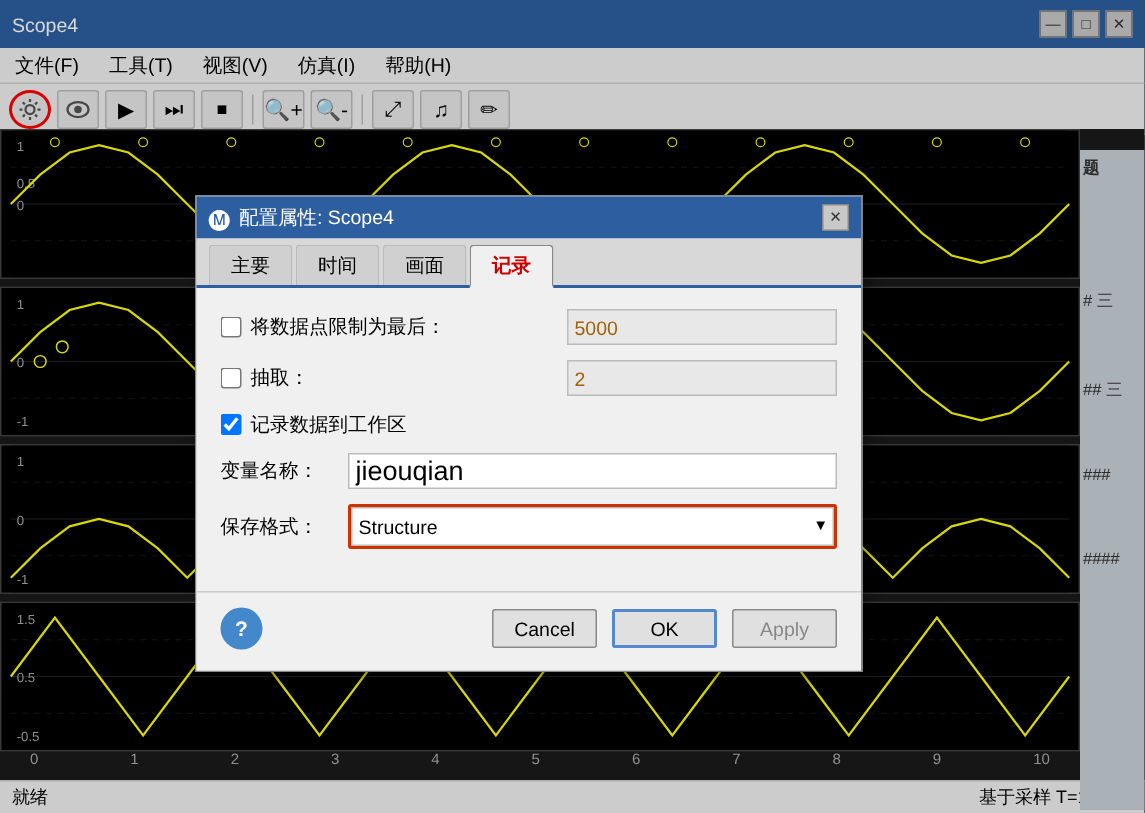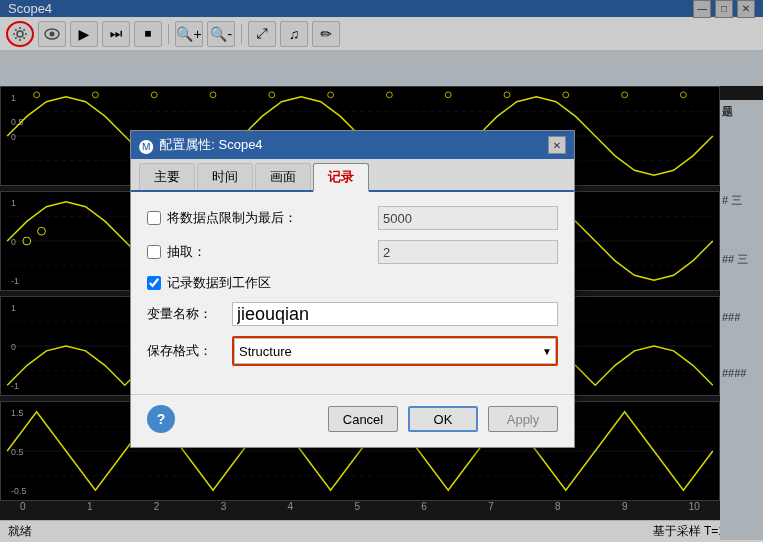--- a/index.html
+++ b/index.html
@@ -17,21 +17,21 @@
     .main-window {
       position: absolute;
       top: 0; left: 0;
       width: 763px;
       height: 542px;
       background: #c8d0d8;
     }
 
     
     .title-bar {
-      height: 17px;
+      height: 32px;
       background: #2d5fa0;
       display: flex;
       align-items: center;
       padding: 0 8px;
       color: white;
       font-size: 13px;
     }
     .title-bar-title {
       flex: 1;
     }
@@ -249,21 +249,21 @@
     .text-input {
       flex: 1;
       height: 24px;
       border: 1px solid #bbb;
       background: white;
       padding: 0 4px;
       font-size: 13px;
     }
     .text-input.disabled {
       background: #e8e8e8;
-      color: #404040;
+      color: #a16207;
     }
 
     
     .var-name-row {
       display: flex;
       align-items: center;
       margin-bottom: 10px;
     }
     .var-label {
       min-width: 85px;
@@ -372,20 +372,27 @@
 
   <div class="title-bar">
     <span class="title-bar-title">Scope4</span>
     <div class="title-bar-controls">
       <div class="title-btn">—</div>
       <div class="title-btn">□</div>
       <div class="title-btn">✕</div>
     </div>
   </div>
 
+  <div class="menu-bar">
+    <span class="menu-item">文件(F)</span>
+    <span class="menu-item">工具(T)</span>
+    <span class="menu-item">视图(V)</span>
+    <span class="menu-item">仿真(I)</span>
+    <span class="menu-item">帮助(H)</span>
+  </div>
 
   <div class="toolbar">
     <div class="tb-btn settings" title="Settings">
       <svg width="16" height="16" viewBox="0 0 16 16">
         <circle cx="8" cy="8" r="3" fill="none" stroke="#555" stroke-width="1.5"></circle>
         <path d="M8 1v2M8 13v2M1 8h2M13 8h2M3.2 3.2l1.4 1.4M11.4 11.4l1.4 1.4M3.2 12.8l1.4-1.4M11.4 4.6l1.4-1.4" stroke="#555" stroke-width="1.5"></path>
       </svg>
     </div>
     <div class="tb-btn">
       <svg width="16" height="12" viewBox="0 0 16 12">

